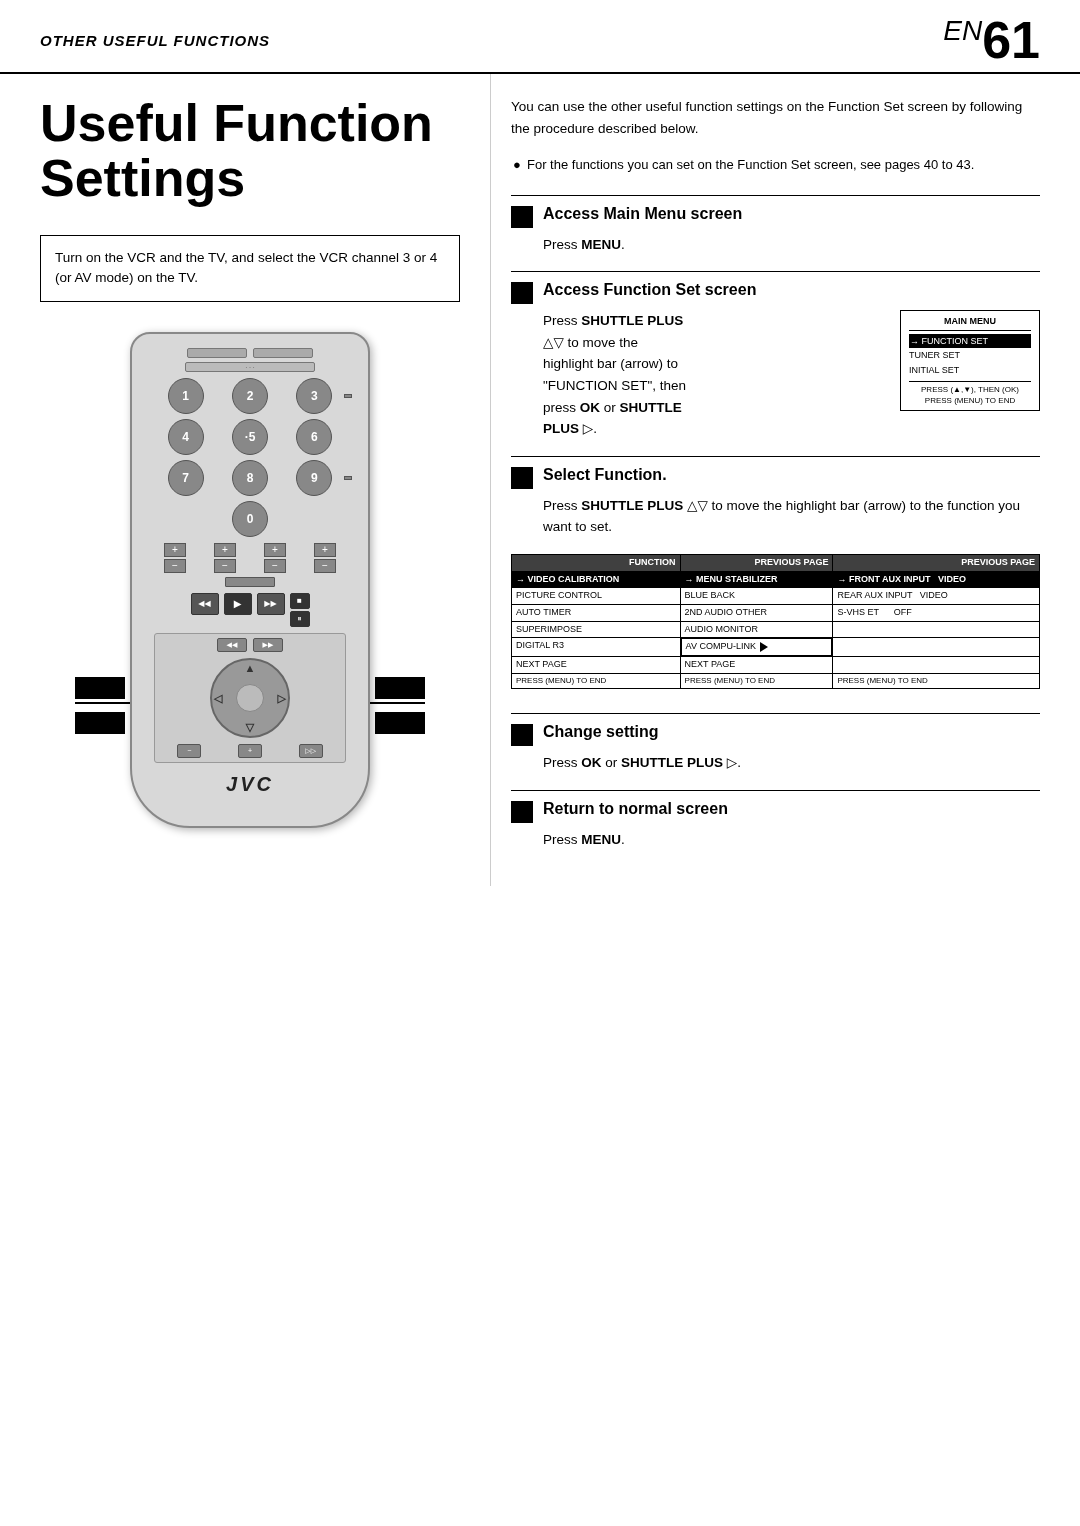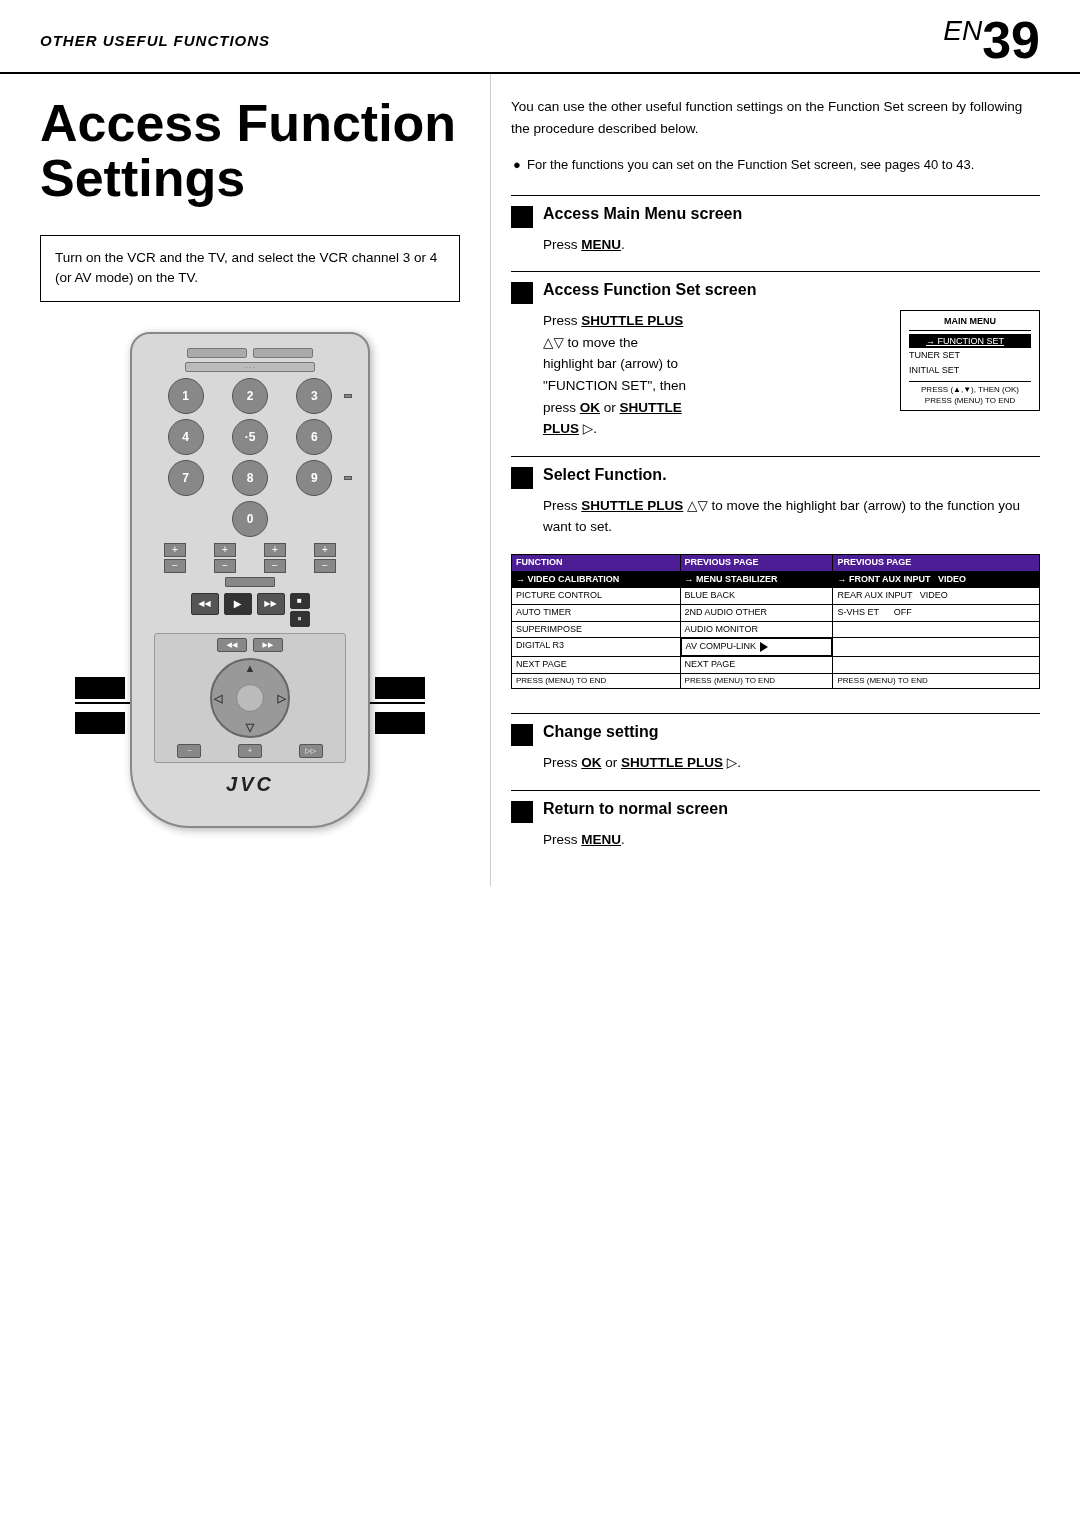--- a/index.html
+++ b/index.html
@@ -294,21 +294,20 @@
     }
 
     .step-body {
       font-size: 13.5px;
       line-height: 1.6;
       padding-left: 32px;
     }
 
     .step-body strong {
       font-weight: bold;
-      text-decoration: underline;
     }
 
     
     .menu-screen-box {
       border: 1px solid #000;
       font-size: 10px;
       line-height: 1.4;
       padding: 4px 8px;
       display: inline-block;
       float: right;
@@ -327,22 +326,21 @@
     }
 
     .menu-screen-item {
       font-size: 9px;
       padding: 1px 0;
     }
 
     .menu-screen-item.highlighted {
       background: #000;
       color: #fff;
-      padding: 1px 17px;
-      text-decoration: underline;
+      padding: 1px 1px;
     }
 
     .menu-screen-footer {
       font-size: 8px;
       border-top: 1px solid #000;
       margin-top: 3px;
       padding-top: 2px;
       text-align: center;
     }
 
@@ -356,24 +354,24 @@
 
     .function-table th, .function-table td {
       border: 1px solid #000;
       padding: 2px 4px;
       vertical-align: top;
       font-size: 9px;
       line-height: 1.3;
     }
 
     .function-table th {
-      background: #4c1d95;
+      background: #404040;
       color: #fff;
       font-weight: bold;
-      text-align: left;
+      text-align: right;
     }
 
     .function-table td.highlighted-cell {
       background: #000;
       color: #fff;
       font-weight: bold;
     }
 
     .function-table .small-text {
       font-size: 8px;
@@ -406,29 +404,29 @@
     .clearfix::after { content: ""; display: table; clear: both; }
   </style>
 </head>
 <body>
 
 <div class="page-container">
 
   <div class="header">
     <div class="header-left">OTHER USEFUL FUNCTIONS</div>
     <div class="header-right">
-      <span class="en-label">EN</span><span>39</span>
+      <span class="en-label">EN</span><span>61</span>
     </div>
   </div>
 
   <div class="main-layout">
 
     <div class="left-col">
 
-      <div class="page-title">Access Function Settings</div>
+      <div class="page-title">Useful Function Settings</div>
 
       <div class="intro-box">
         <span>Turn on the VCR and the TV, and select the VCR channel 3 or 4 (or AV mode) on the TV.</span>
       </div>
 
       <div class="remote-container">
         <div class="remote-wrapper">
 
           <div class="side-black-block side-black-left-top"></div>
           <div class="side-black-block side-black-right-top"></div>

